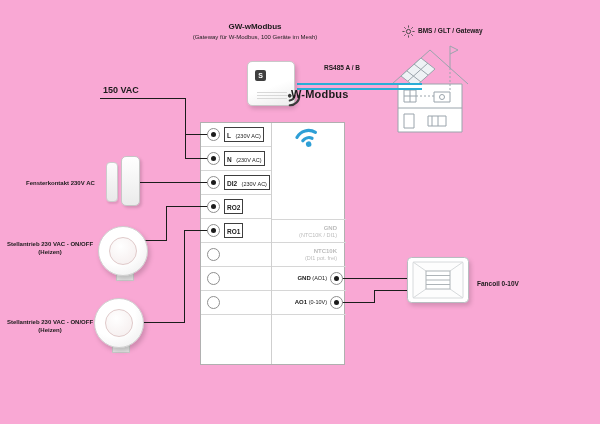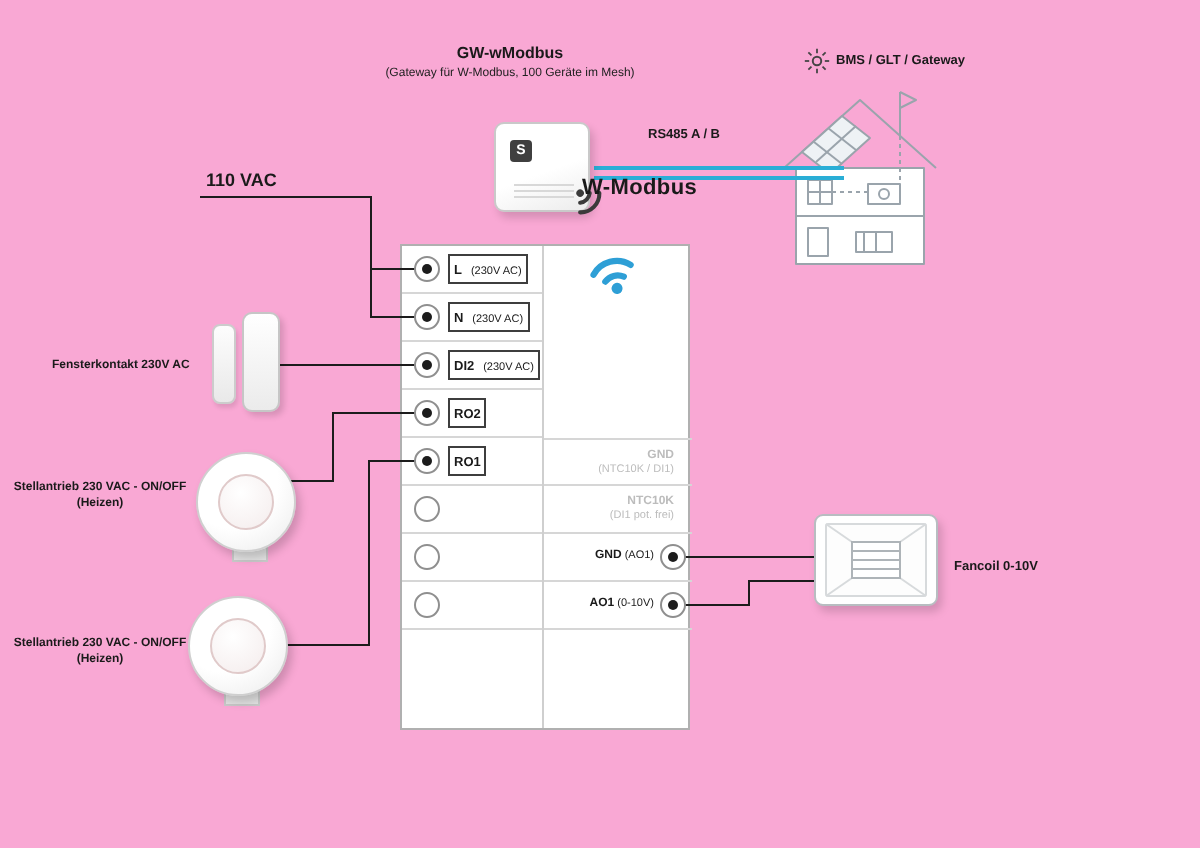--- a/index.html
+++ b/index.html
@@ -127,21 +127,21 @@
         <rect x="16" y="70" width="10" height="14"></rect>
         <rect x="40" y="72" width="18" height="10"></rect>
         <line x1="44" y1="72" x2="44" y2="82"></line>
         <line x1="50" y1="72" x2="50" y2="82"></line>
         <line x1="62" y1="24" x2="62" y2="48" stroke-dasharray="2,2"></line>
         <line x1="28" y1="52" x2="46" y2="52" stroke-dasharray="2,2"></line>
       </g>
     </svg>
   </div>
 
-  <div class="lbl power-label">110 VAC</div>
+  <div class="lbl power-label">150 VAC</div>
   <div class="wire" style="left:100px;top:98px;width:86px;height:1px"></div>
   <div class="wire" style="left:185px;top:98px;width:1px;height:61px"></div>
   <div class="wire" style="left:185px;top:134px;width:25px;height:1px"></div>
   <div class="wire" style="left:185px;top:158px;width:25px;height:1px"></div>
 
   <div class="lbl wm-label">W-Modbus</div>
   <div class="wifi" style="left:292px;top:124px;transform:rotate(-15deg)">
     <svg viewBox="0 0 24 20" width="30" height="24">
       <g fill="none" stroke="#2e9fd6" stroke-width="2.6" stroke-linecap="round">
         <path d="M4 9 A 11 11 0 0 1 20 9"></path>

